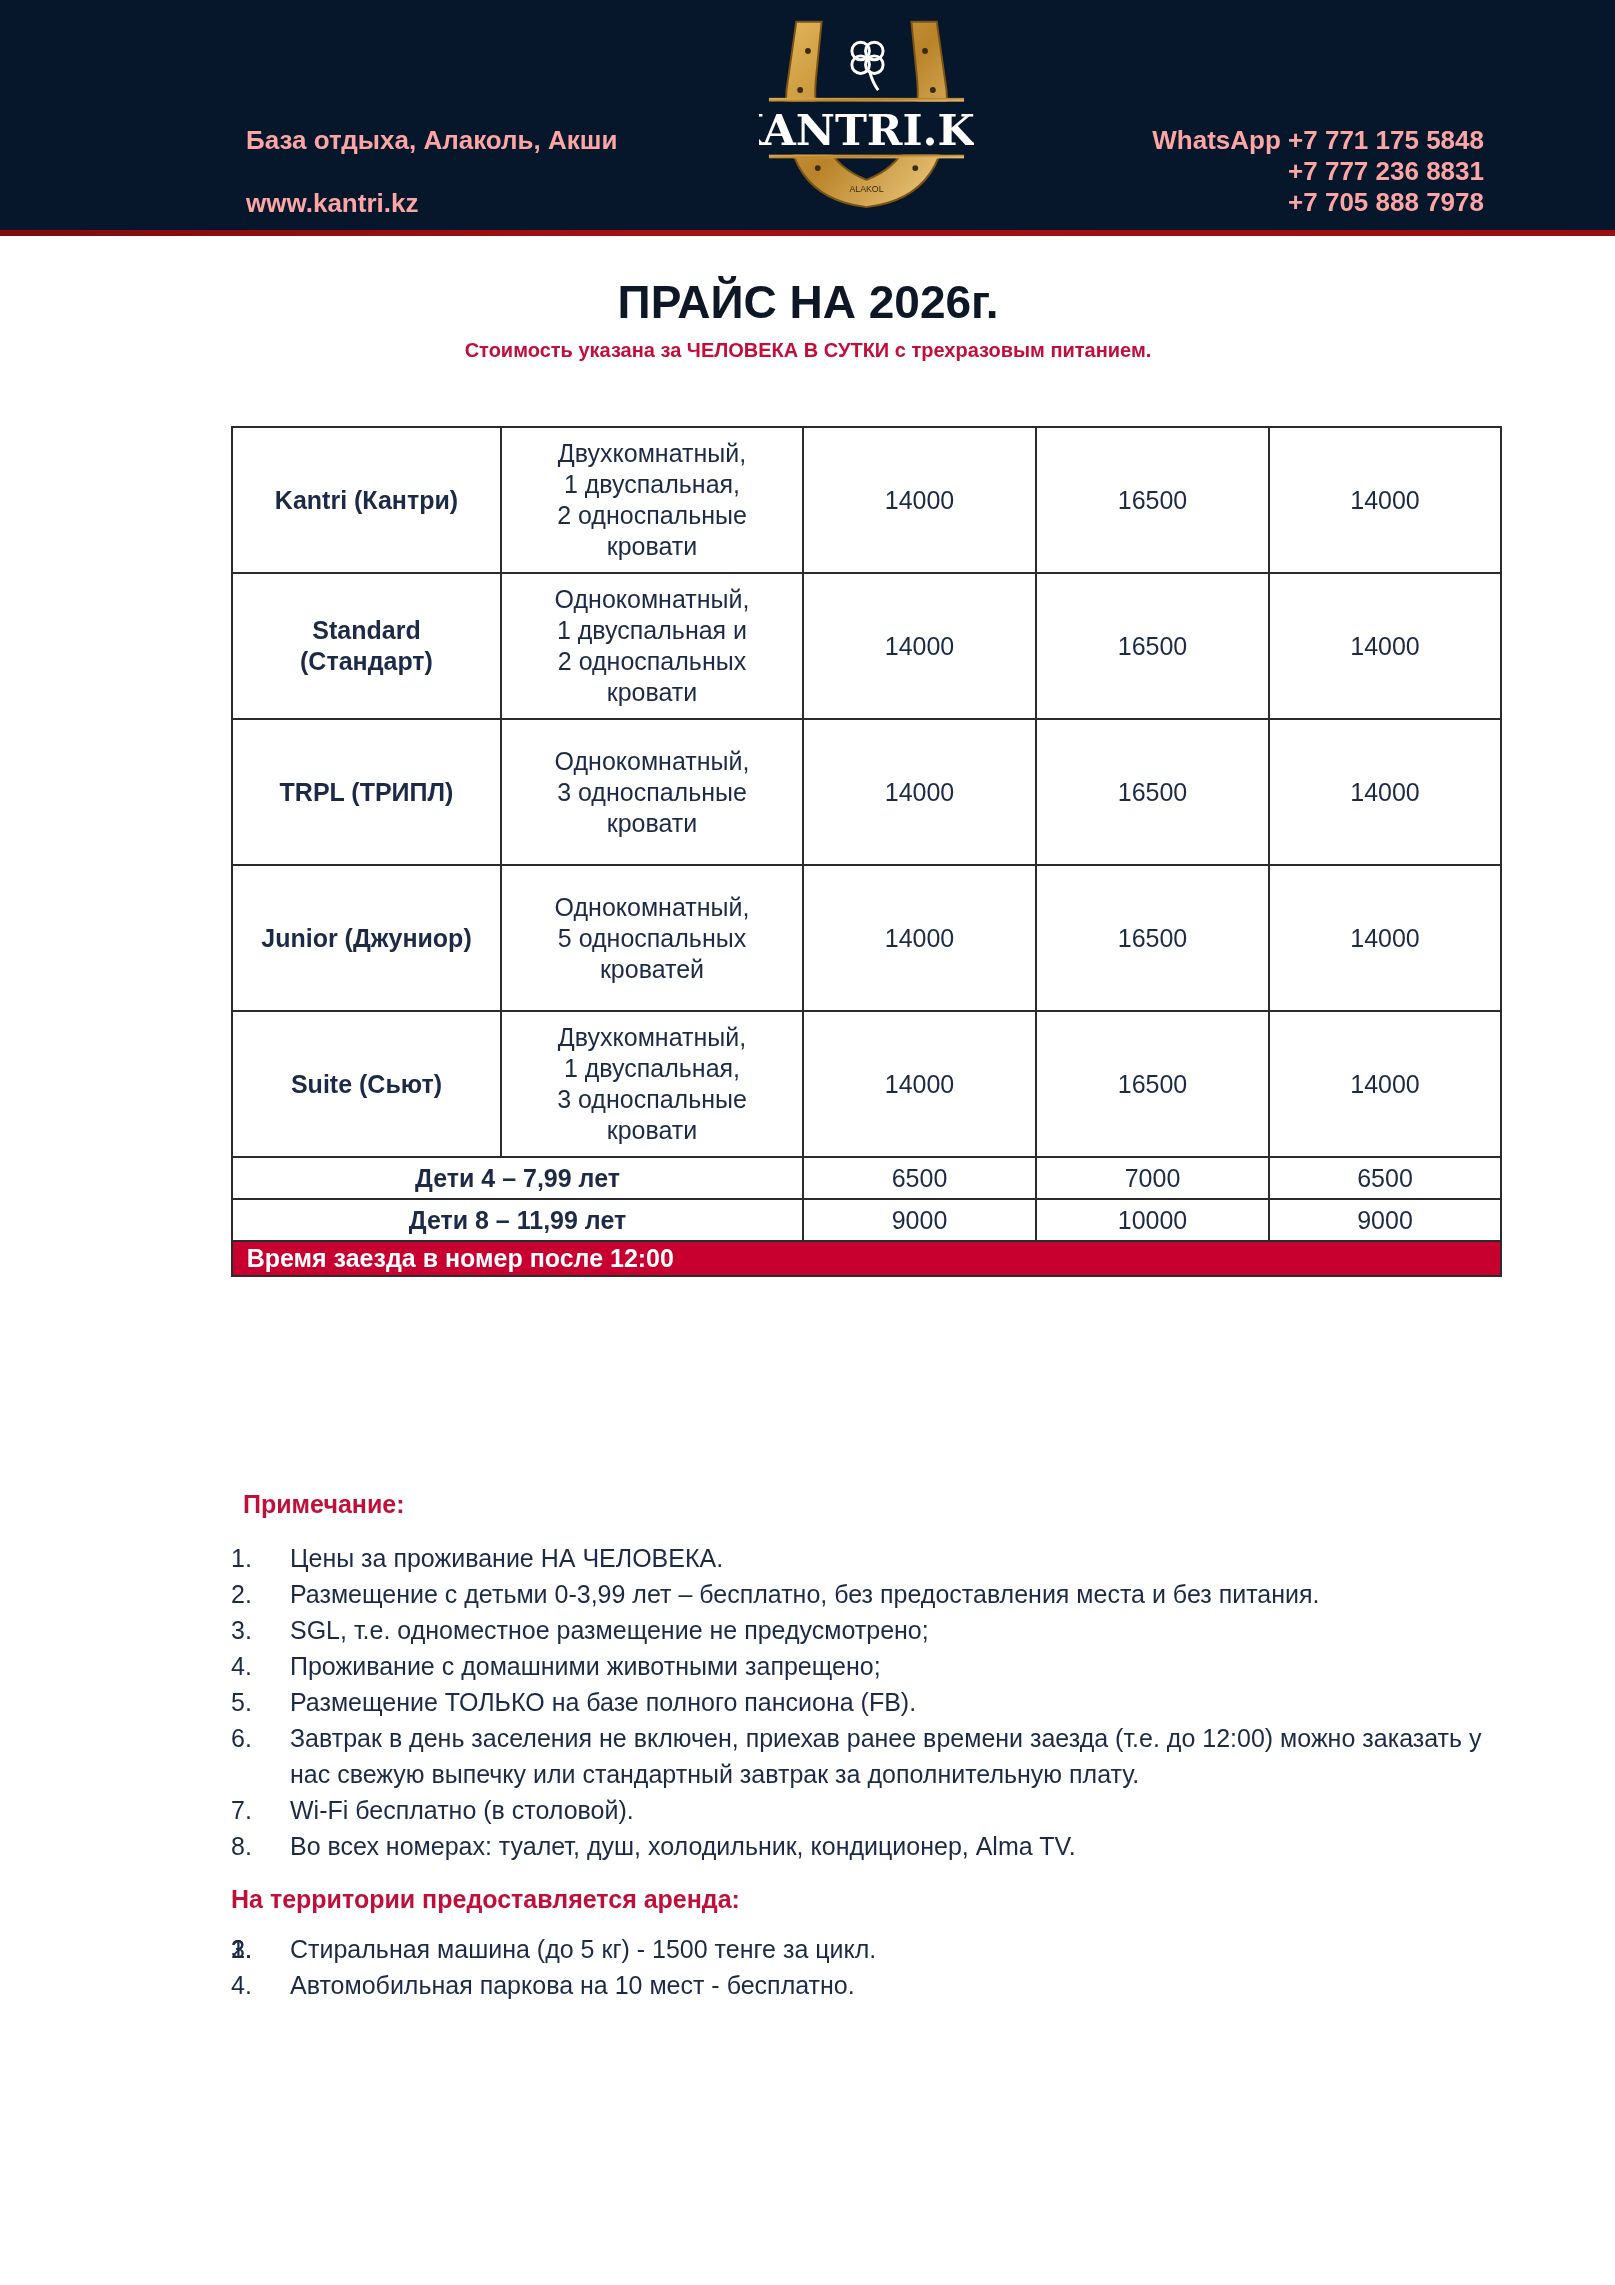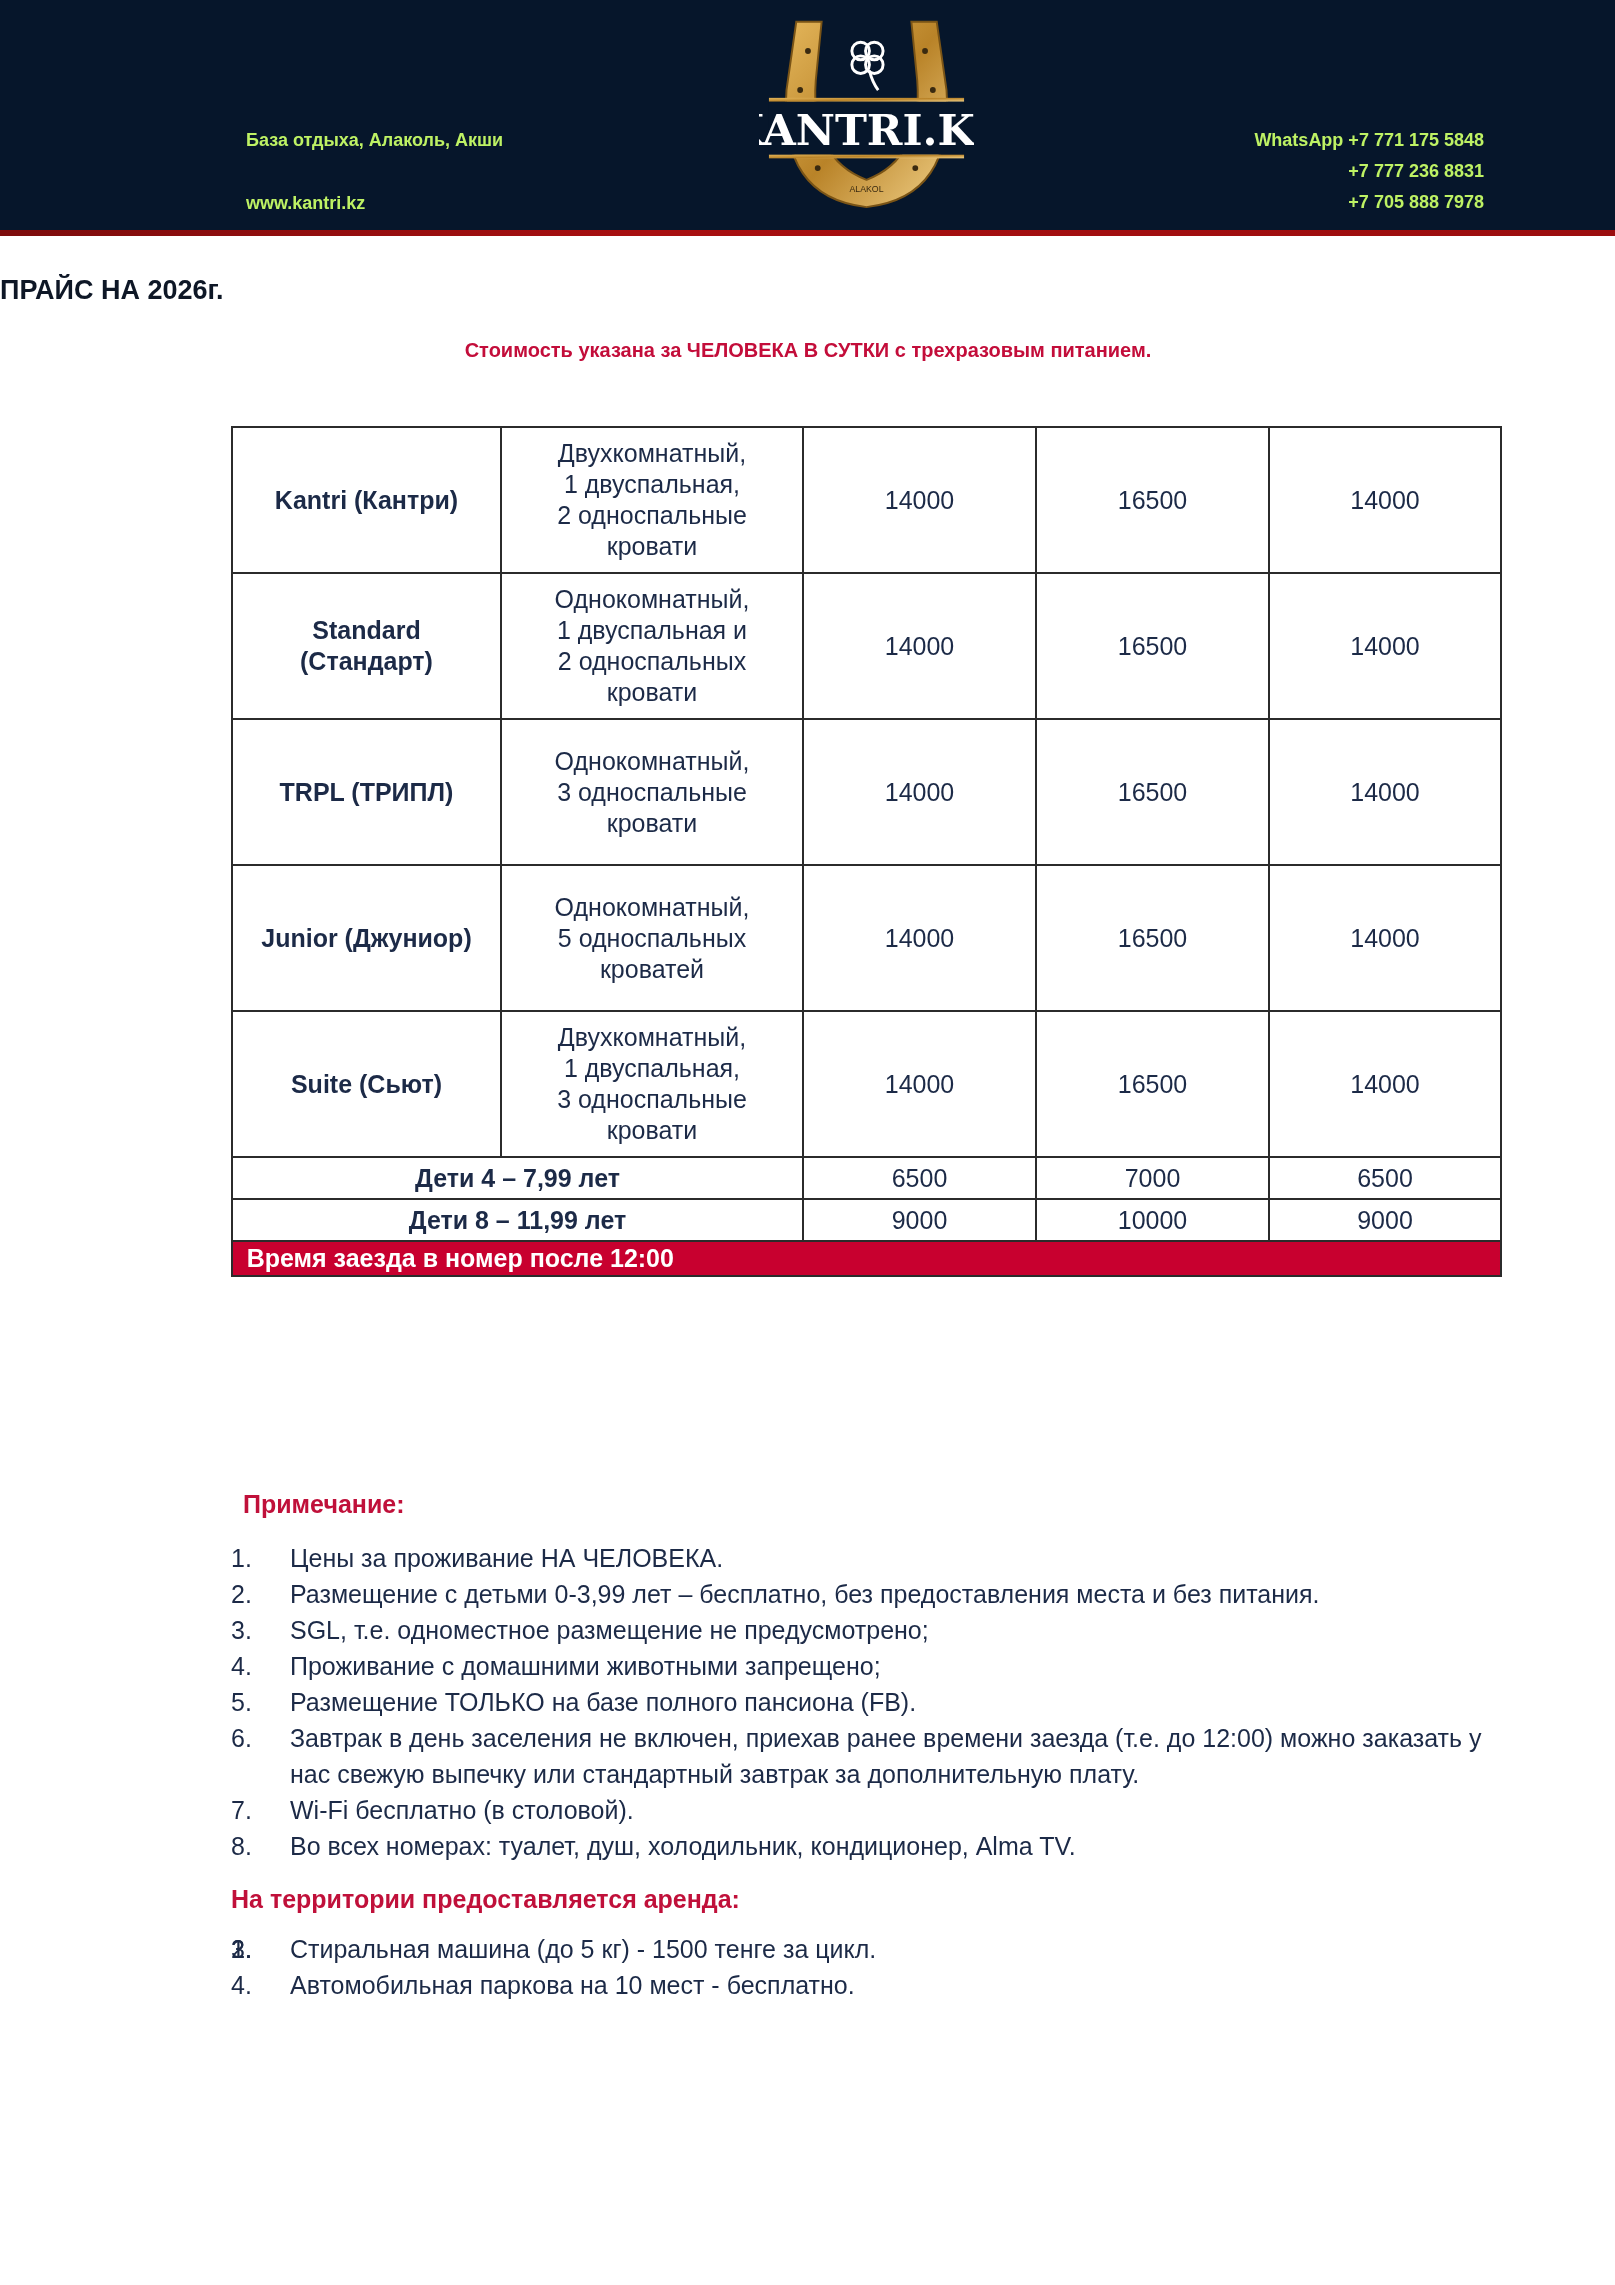--- a/index.html
+++ b/index.html
@@ -9,32 +9,32 @@
   }
   .header {
     position: absolute; left: 0; top: 0; width: 1616px; height: 230px;
     background: #06162b;
   }
   .header-stripe {
     position: absolute; left: 0; top: 230px; width: 1616px; height: 5.9px;
     background: linear-gradient(90deg, #7d0c0c 0%, #a80f10 40%, #9b0d0e 100%);
   }
   .h-left, .h-right {
-    position: absolute; color: #bef264; font-weight: bold; font-size: 18px; line-height: 31px;
+    position: absolute; color: #fca5a5; font-weight: bold; font-size: 26px; line-height: 31px;
   }
   .h-left { left: 246px; }
   .h-left .addr { position: absolute; top: 125px; white-space: nowrap; }
   .h-left .site { position: absolute; top: 188px; white-space: nowrap; }
   .h-right { right: 132px; top: 125px; text-align: right; line-height: 31px; }
   .h-right div { white-space: nowrap; }
   .logo { position: absolute; left: 759px; top: 11.7px; width: 215px; height: 200px; }
 
   .title {
-    position: absolute; top: 275px; left: 0; width: 1616px; text-align: left;
-    font-weight: bold; font-size: 27px; color: #0e1726;
+    position: absolute; top: 275px; left: 0; width: 1616px; text-align: center;
+    font-weight: bold; font-size: 46px; color: #0e1726;
   }
   .subtitle {
     position: absolute; top: 339px; left: 0; width: 1616px; text-align: center;
     font-weight: bold; font-size: 20px; color: #c30d3a;
   }
 
   table.price {
     position: absolute; left: 231px; top: 426px; width: 1270px;
     border-collapse: collapse; table-layout: fixed;
   }

